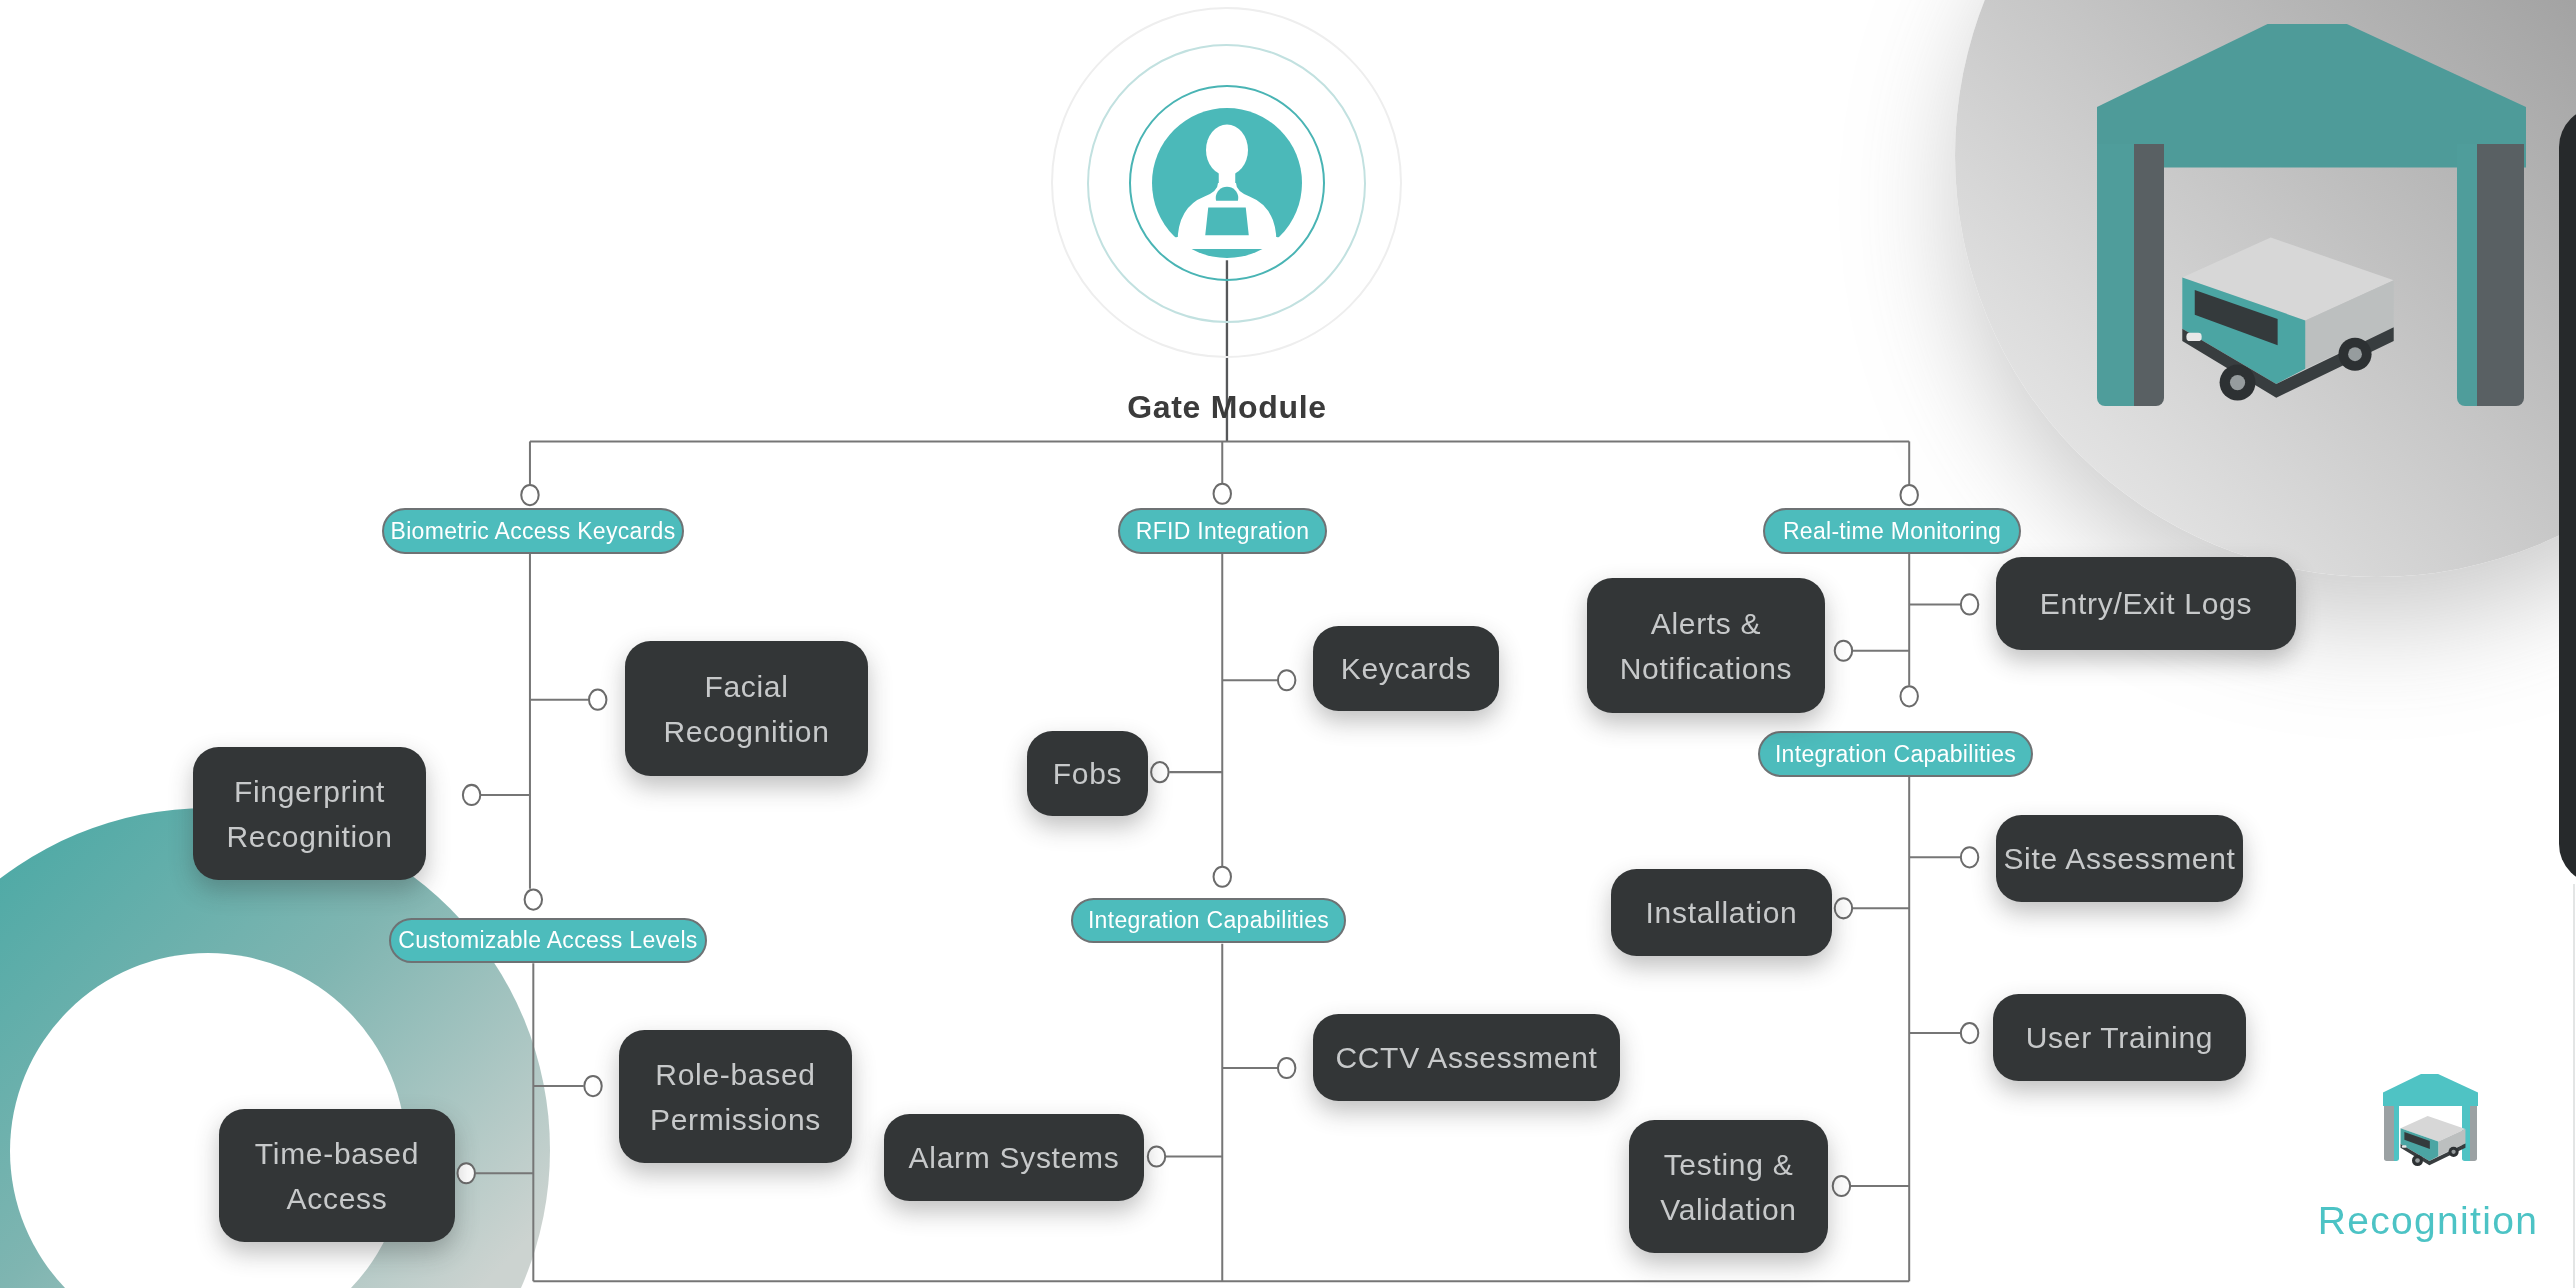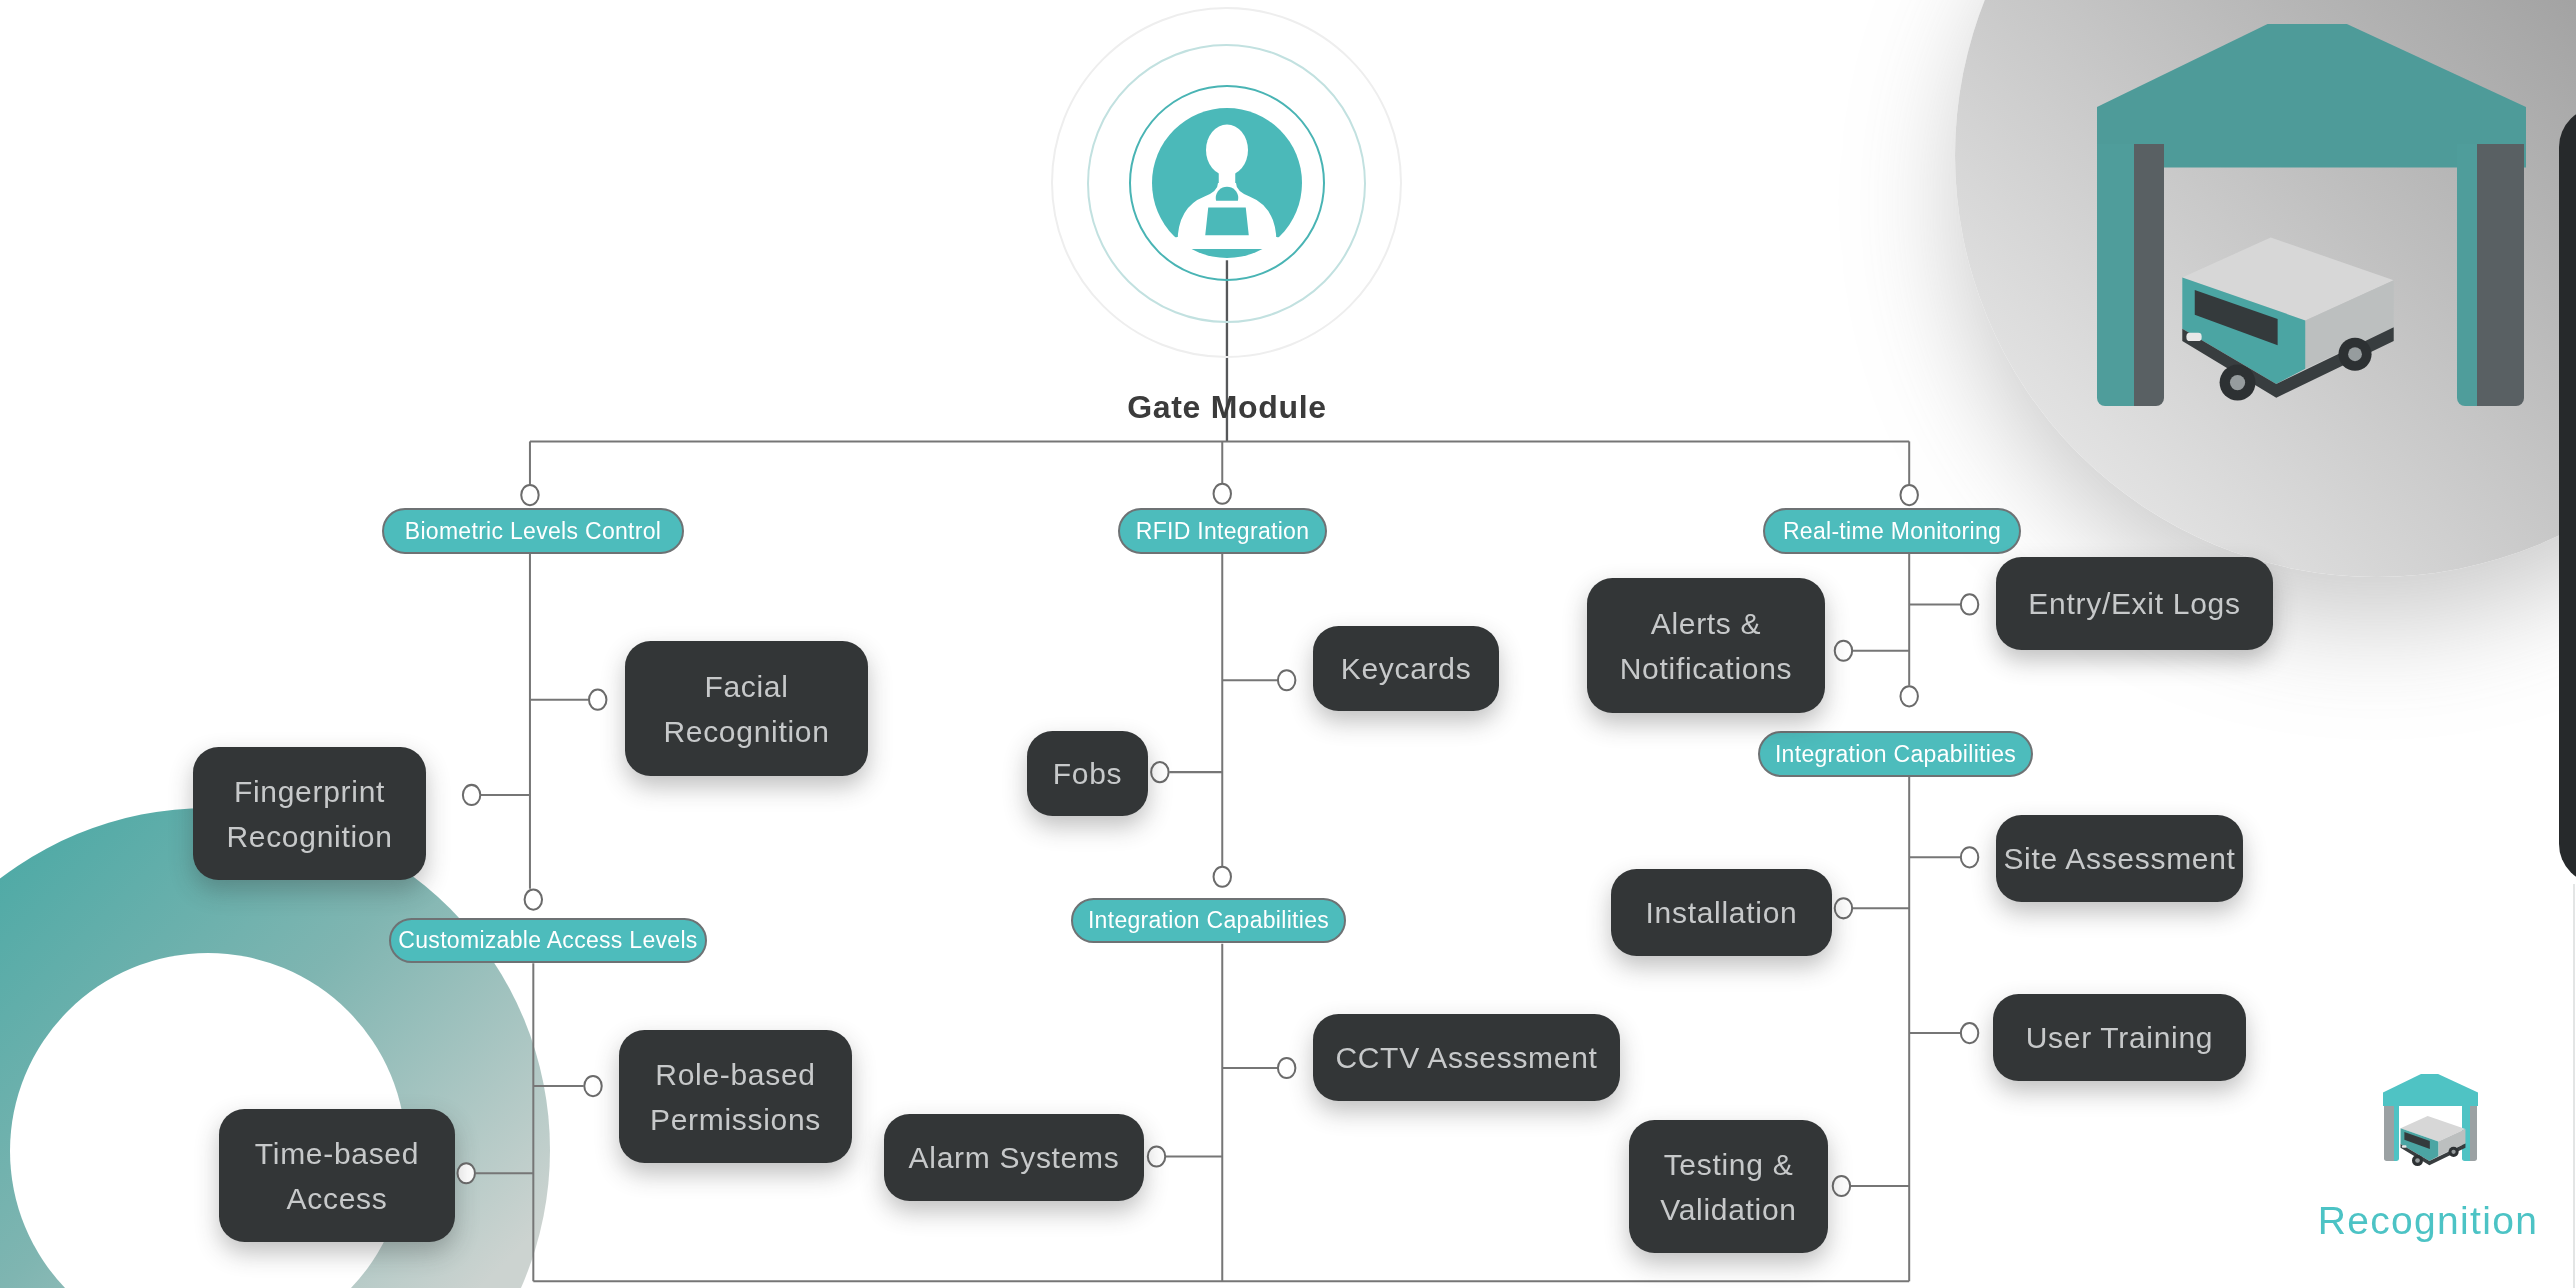--- a/index.html
+++ b/index.html
@@ -149,38 +149,38 @@
       <ellipse cx="50" cy="28" rx="14" ry="17" fill="#ffffff"></ellipse>
       <rect x="44.5" y="40" width="11" height="16" fill="#ffffff"></rect>
       <path d="M17,90 Q17,66 35,59 Q44,55.5 44,50 L56,50 Q56,55.5 65,59 Q83,66 83,90 Z" fill="#ffffff"></path>
       <circle cx="50" cy="60" r="7.5" fill="#4bb9b9"></circle>
       <path d="M35.5,64 L64.5,64 L67,87 L33,87 Z" fill="#4bb9b9" stroke="#ffffff" stroke-width="4.5" stroke-linejoin="round"></path>
       <rect x="13" y="86" width="74" height="8" rx="4" fill="#ffffff"></rect>
     </svg>
   </div>
   <div class="root-title">Gate Module</div>
 
-  <div class="pill" style="left:382px;top:508px;width:302px;height:46px;">Biometric Levels Control</div>
+  <div class="pill" style="left:382px;top:508px;width:302px;height:46px;">Biometric Access Keycards</div>
   <div class="pill" style="left:1118px;top:508px;width:209px;height:46px;">RFID Integration</div>
   <div class="pill" style="left:1763px;top:508px;width:258px;height:46px;">Real-time Monitoring</div>
   <div class="pill" style="left:389px;top:918px;width:318px;height:45px;">Customizable Access Levels</div>
   <div class="pill" style="left:1071px;top:898px;width:275px;height:45px;">Integration Capabilities</div>
   <div class="pill" style="left:1758px;top:731px;width:275px;height:46px;">Integration Capabilities</div>
 
   <div class="box" style="left:625px;top:641px;width:243px;height:135px;">Facial Recognition</div>
   <div class="box" style="left:193px;top:747px;width:233px;height:133px;">Fingerprint Recognition</div>
   <div class="box" style="left:619px;top:1030px;width:233px;height:133px;">Role-based Permissions</div>
   <div class="box" style="left:219px;top:1109px;width:236px;height:133px;">Time-based Access</div>
 
   <div class="box single" style="left:1313px;top:626px;width:186px;height:85px;">Keycards</div>
   <div class="box single" style="left:1027px;top:731px;width:121px;height:85px;">Fobs</div>
   <div class="box single" style="left:1313px;top:1014px;width:307px;height:87px;">CCTV Assessment</div>
   <div class="box single" style="left:884px;top:1114px;width:260px;height:87px;">Alarm Systems</div>
 
-  <div class="box single" style="left:1996px;top:557px;width:277px;height:93px;text-align:center;">Entry/Exit Logs</div>
+  <div class="box single" style="left:1996px;top:557px;width:300px;height:93px;text-align:center;">Entry/Exit Logs</div>
   <div class="box" style="left:1587px;top:578px;width:238px;height:135px;">Alerts &amp; Notifications</div>
   <div class="box single" style="left:1996px;top:815px;width:247px;height:87px;">Site Assessment</div>
   <div class="box single" style="left:1611px;top:869px;width:221px;height:87px;">Installation</div>
   <div class="box single" style="left:1993px;top:994px;width:253px;height:87px;">User Training</div>
   <div class="box" style="left:1629px;top:1120px;width:199px;height:133px;">Testing &amp; Validation</div>
 
   <div class="logo-roof"></div>
   <div class="logo-col left"></div>
   <div class="logo-col right"></div>
   <svg class="logo-truck" viewBox="0 0 330 240">

